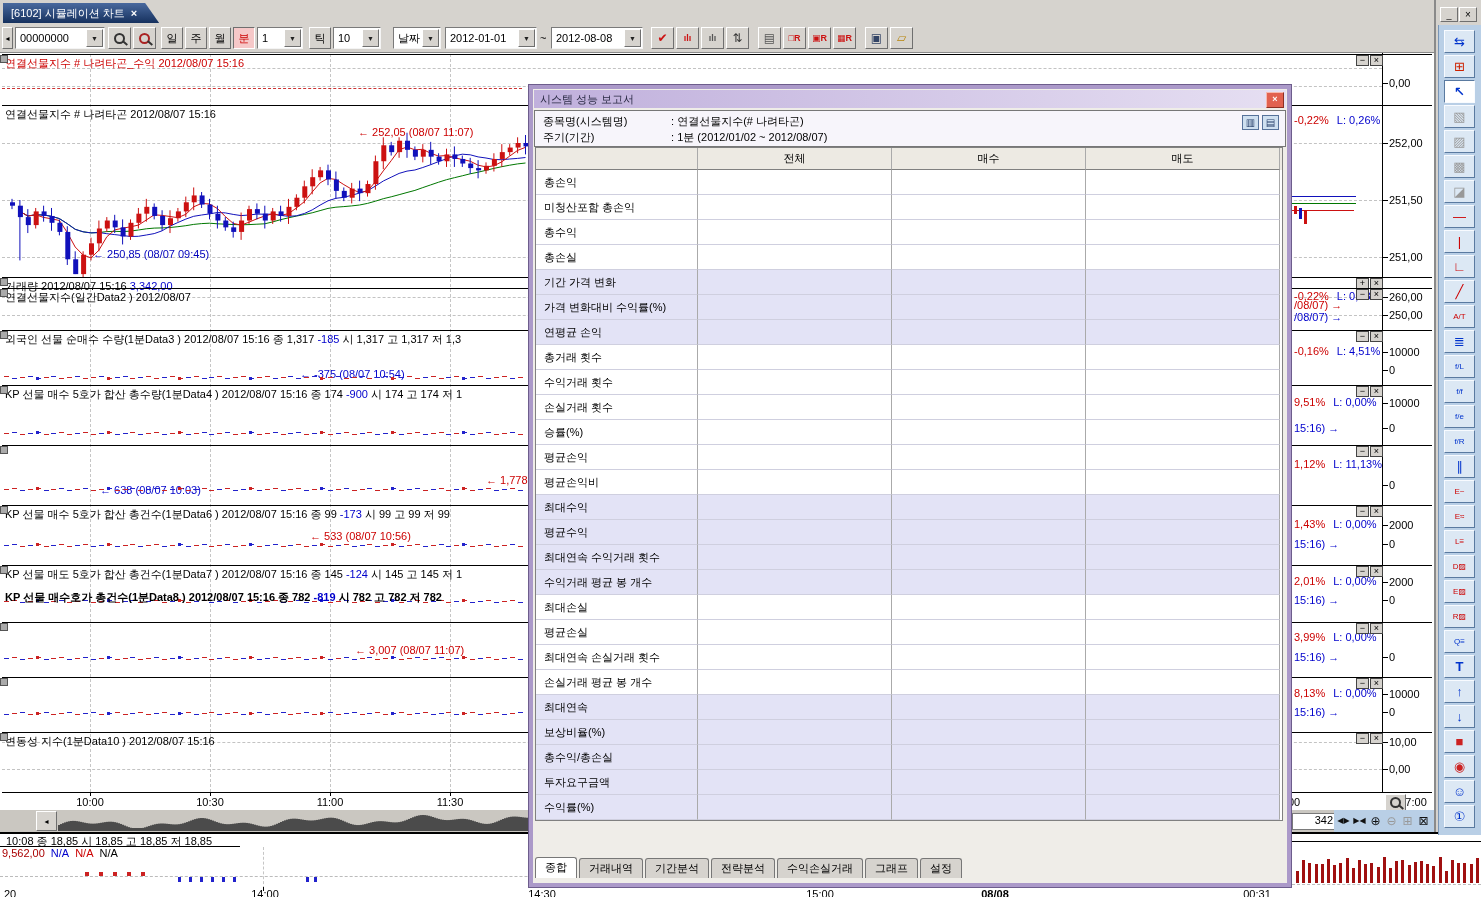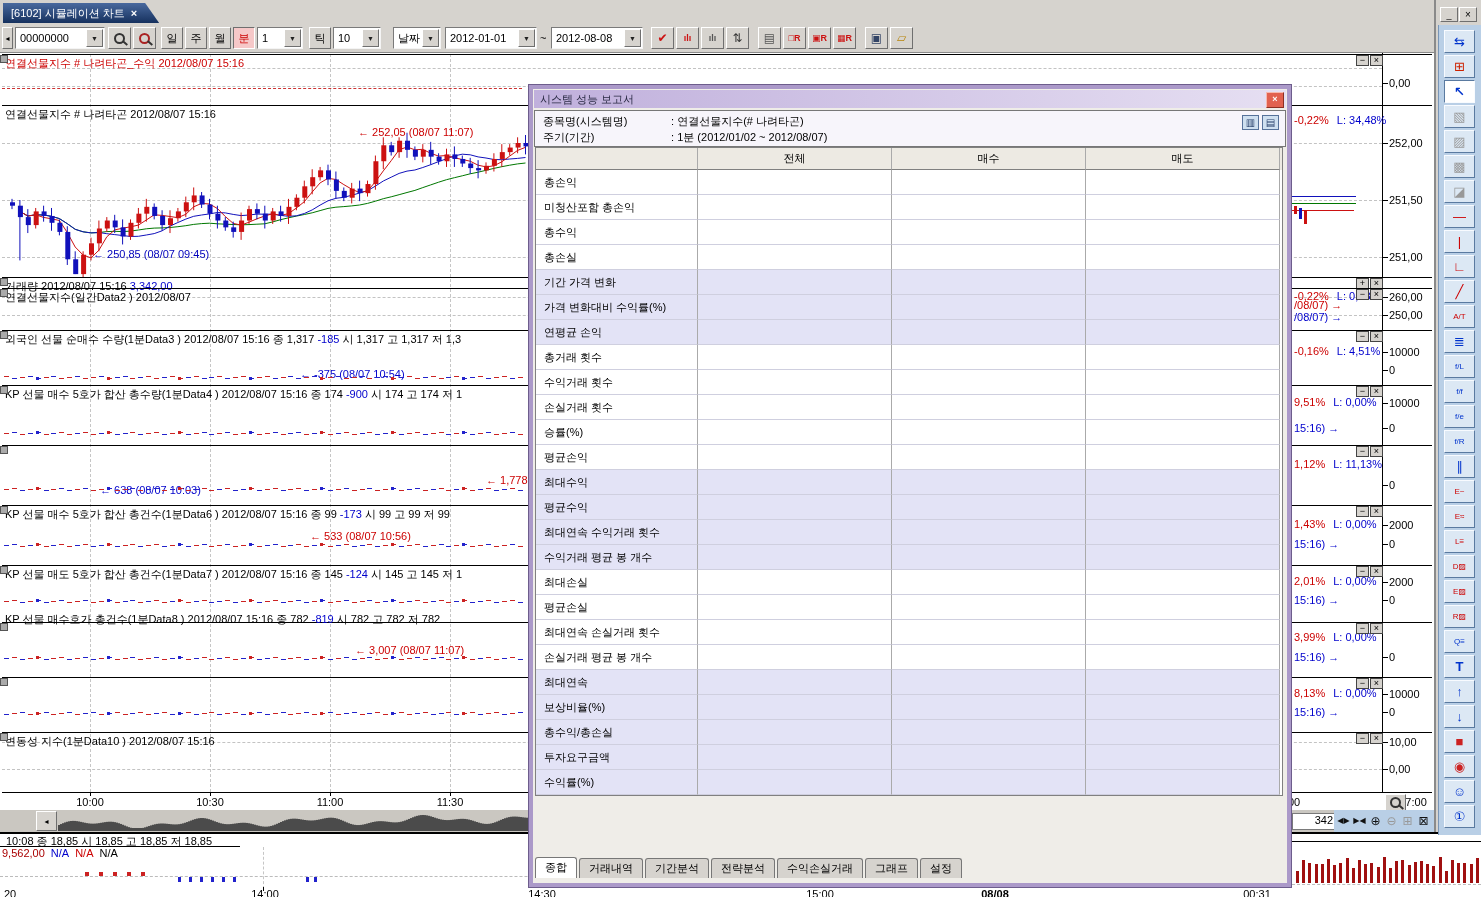--- a/index.html
+++ b/index.html
@@ -137,21 +137,21 @@
         <div class="gridh" style="position: absolute; left: 2px; top: 90px; width: 1380px;"></div>
         <div class="gridh" style="position: absolute; left: 2px; top: 147px; width: 1380px;"></div>
         <div class="gridh" style="position: absolute; left: 2px; top: 204px; width: 1380px;"></div>
         <div class="plabel nw" style="position: absolute; left: 5px; top: 54px;"><span style="color: rgb(0, 0, 0);">연결선물지수 # 나려타곤  2012/08/07 15:16</span></div>
         <div class="axislab" style="position: absolute; left: 1389px; top: 84px;">252,00</div>
         <div style="position: absolute; left: 1382px; top: 90px; width: 6px; height: 1px; background: rgb(0, 0, 0);"></div>
         <div class="axislab" style="position: absolute; left: 1389px; top: 141px;">251,50</div>
         <div style="position: absolute; left: 1382px; top: 147px; width: 6px; height: 1px; background: rgb(0, 0, 0);"></div>
         <div class="axislab" style="position: absolute; left: 1389px; top: 198px;">251,00</div>
         <div style="position: absolute; left: 1382px; top: 204px; width: 6px; height: 1px; background: rgb(0, 0, 0);"></div>
-        <div class="nw" style="position: absolute; left: 1294px; top: 61px;"><span style="color: rgb(204, 0, 0);">-0,22%</span><span style="color: rgb(0, 0, 204); margin-left: 8px;">L: 34,48%</span></div>
+        <div class="nw" style="position: absolute; left: 1294px; top: 61px;"><span style="color: rgb(204, 0, 0);">-0,22%</span><span style="color: rgb(0, 0, 204); margin-left: 8px;">L: 0,26%</span></div>
         <div class="nw" style="position: absolute; left: 358px; top: 73px; color: rgb(204, 0, 0);">← 252,05 (08/07 11:07)</div>
         <div class="nw" style="position: absolute; left: 93px; top: 195px; color: rgb(0, 0, 187);">← 250,85 (08/07 09:45)</div>
         <div class="pline" style="position: absolute; left: 2px; top: 224px; width: 1430px;"></div>
         <div class="plabel nw" style="position: absolute; left: 5px; top: 226px;"><span style="color: rgb(0, 0, 0);">거래량  2012/08/07 15:16 </span><span style="color: rgb(0, 0, 204);">3,342,00</span></div>
         <div class="minibtn" style="position: absolute; left: 1356px; top: 225px;">+</div>
         <div class="minibtn" style="position: absolute; left: 1370px; top: 225px;">×</div>
         <div style="position: absolute; left: 0px; top: 225px; width: 6px; height: 6px; background: rgb(170, 170, 170); border: 1px solid rgb(85, 85, 85);"></div>
         <div class="pline" style="position: absolute; left: 2px; top: 235px; width: 1430px;"></div>
         <div class="gridh" style="position: absolute; left: 2px; top: 244px; width: 1380px;"></div>
         <div class="gridh" style="position: absolute; left: 2px; top: 262px; width: 1380px;"></div>
@@ -579,21 +579,21 @@
         <div style="position: absolute; left: 478px; top: 548px; width: 5px; height: 1px; background: rgb(34, 34, 204);"></div>
         <div style="position: absolute; left: 485.9px; top: 547px; width: 5px; height: 1px; background: rgb(204, 34, 34);"></div>
         <div style="position: absolute; left: 493.8px; top: 549px; width: 5px; height: 1px; background: rgb(34, 34, 204);"></div>
         <div style="position: absolute; left: 501.7px; top: 548px; width: 5px; height: 1px; background: rgb(204, 34, 34);"></div>
         <div style="position: absolute; left: 509.6px; top: 547px; width: 5px; height: 1px; background: rgb(204, 34, 34);"></div>
         <div style="position: absolute; left: 517.5px; top: 549px; width: 5px; height: 1px; background: rgb(34, 34, 204);"></div>
         <div class="minibtn" style="position: absolute; left: 1356px; top: 513px;">−</div>
         <div class="minibtn" style="position: absolute; left: 1370px; top: 513px;">×</div>
         <div style="position: absolute; left: 0px; top: 513px; width: 6px; height: 6px; background: rgb(170, 170, 170); border: 1px solid rgb(85, 85, 85);"></div>
         <div class="pline" style="position: absolute; left: 2px; top: 569px; width: 1430px;"></div>
-        <div class="plabel nw" style="position: absolute; left: 5px; top: 559px;"><span style="color: rgb(0, 0, 0);">KP 선물 매수호가 총건수(1분Data8 ) 2012/08/07 15:16  종 782 </span><span style="color: rgb(0, 0, 204);">-819</span><span style="color: rgb(0, 0, 0);">  시 782 고 782 저 782</span></div>
+        <div class="plabel nw" style="position: absolute; left: 5px; top: 537px; font-weight: bold;"><span style="color: rgb(0, 0, 0);">KP 선물 매수호가 총건수(1분Data8 ) 2012/08/07 15:16  종 782 </span><span style="color: rgb(0, 0, 204);">-819</span><span style="color: rgb(0, 0, 0);">  시 782 고 782 저 782</span></div>
         <div class="axislab" style="position: absolute; left: 1389px; top: 598px;">0</div>
         <div style="position: absolute; left: 1382px; top: 604px; width: 6px; height: 1px; background: rgb(0, 0, 0);"></div>
         <div class="nw" style="position: absolute; left: 1294px; top: 578px;"><span style="color: rgb(204, 0, 0);">3,99%</span><span style="color: rgb(0, 0, 204); margin-left: 8px;">L: 0,00%</span></div>
         <div class="nw" style="position: absolute; left: 1294px; top: 598px; color: rgb(0, 0, 204);">15:16)  →</div>
         <div class="nw" style="position: absolute; left: 355px; top: 591px; color: rgb(204, 0, 0);">← 3,007 (08/07 11:07)</div>
         <div style="position: absolute; left: 4px; top: 605px; width: 5px; height: 1px; background: rgb(34, 34, 204);"></div>
         <div style="position: absolute; left: 11.9px; top: 604px; width: 5px; height: 1px; background: rgb(204, 34, 34);"></div>
         <div style="position: absolute; left: 19.8px; top: 606px; width: 5px; height: 1px; background: rgb(34, 34, 204);"></div>
         <div style="position: absolute; left: 27.7px; top: 605px; width: 5px; height: 1px; background: rgb(204, 34, 34);"></div>
         <div style="position: absolute; left: 35.6px; top: 604px; width: 5px; height: 1px; background: rgb(204, 34, 34);"></div>
@@ -1358,20 +1358,26 @@
           <div class="tcell val"></div>
           <div class="tcell val"></div>
           <div class="tcell val"></div>
         </div>
         <div class="trow">
           <div class="tcell lab">평균손익</div>
           <div class="tcell val"></div>
           <div class="tcell val"></div>
           <div class="tcell val"></div>
         </div>
+        <div class="trow">
+          <div class="tcell lab">평균손익비</div>
+          <div class="tcell val"></div>
+          <div class="tcell val"></div>
+          <div class="tcell val"></div>
+        </div>
         <div class="trow shade">
           <div class="tcell lab">최대수익</div>
           <div class="tcell val"></div>
           <div class="tcell val"></div>
           <div class="tcell val"></div>
         </div>
         <div class="trow shade">
           <div class="tcell lab">평균수익</div>
           <div class="tcell val"></div>
           <div class="tcell val"></div>

